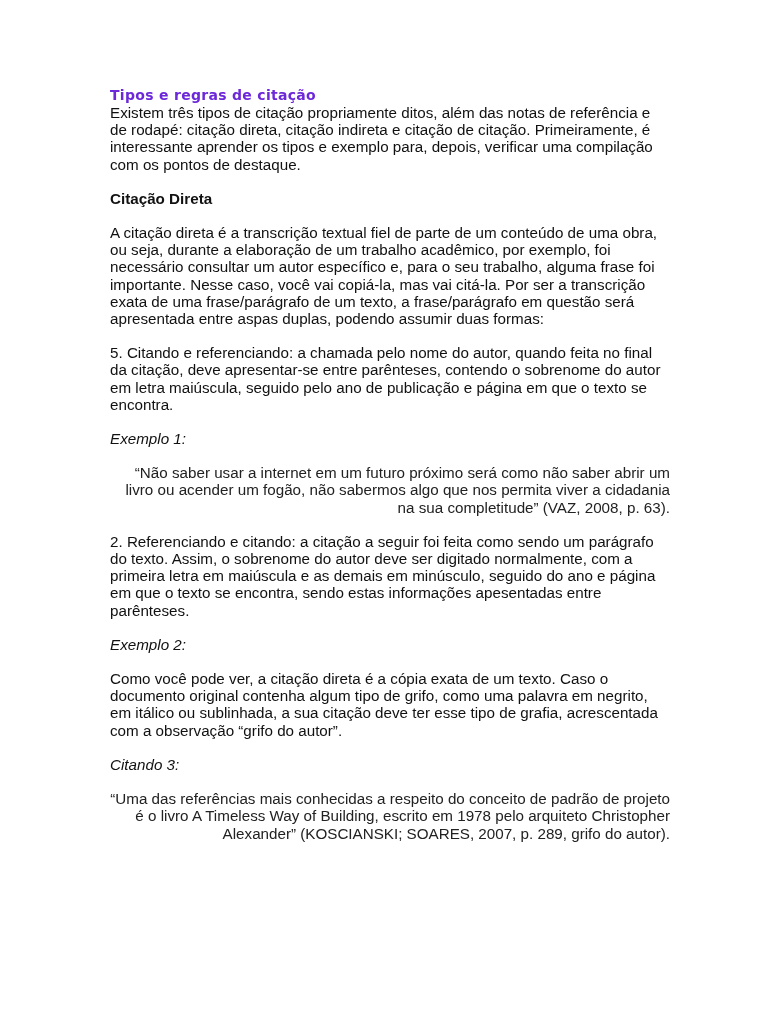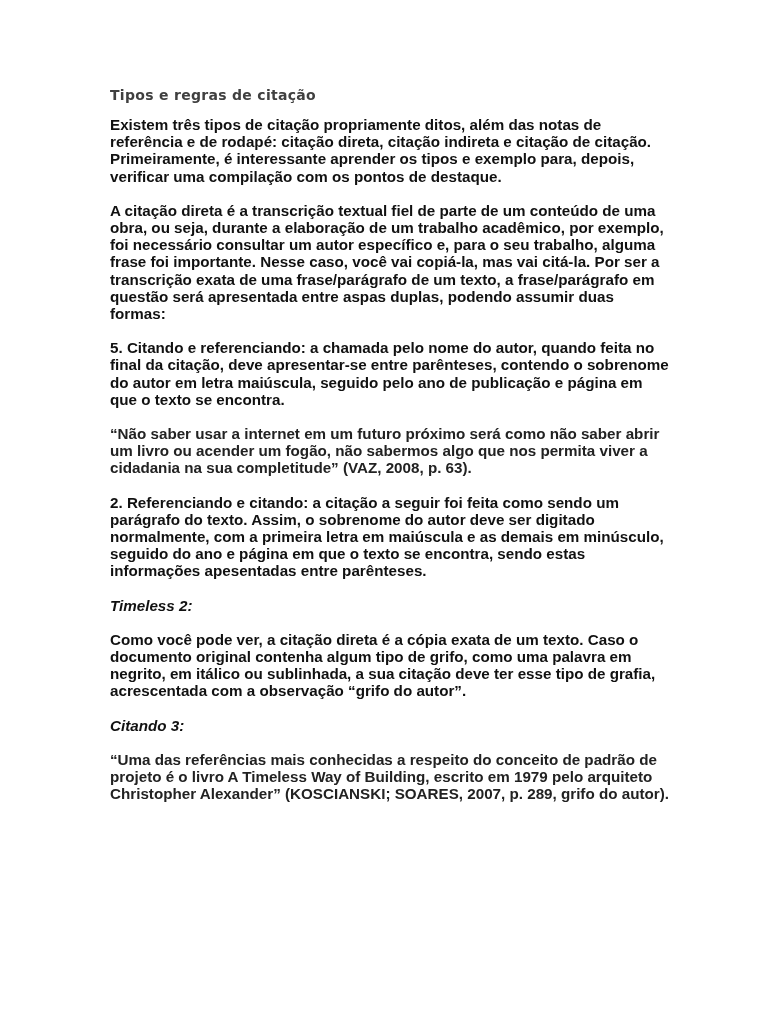--- a/index.html
+++ b/index.html
@@ -3,34 +3,36 @@
 <meta charset="utf-8">
 <style>
   html, body { margin: 0; padding: 0; background: #ffffff; }
   body { width: 768px; height: 1024px; position: relative; overflow: hidden; }
   .page {
     position: absolute; left: 110px; top: 86px; width: 560px;
     font-family: "Liberation Sans", sans-serif; font-size: 15.2px; line-height: 17.2px; color: #111111;
   }
   .title {
     font-family: "DejaVu Sans", sans-serif; font-weight: bold; font-size: 14px;
-    color: #404040; letter-spacing: 0.3px; margin: 0 0 12px 0; line-height: 18px;
+    color: #6d28d9; letter-spacing: 0.3px; margin: 0 0 0 0; line-height: 18px;
   }
-  p { margin: 0 0 17px 0; font-weight: bold; }
+  p { margin: 0 0 17px 0; }
   .heading { font-weight: bold; margin-bottom: 17px; }
   .example { font-style: italic; margin-bottom: 17px; }
-  .quote { color: #222; }
+  .quote { color: #222; text-align: right; }
 </style>
 </head>
 <body>
 
 <div class="page">
   <div class="title">Tipos e regras de citação</div>
   <p>Existem três tipos de citação propriamente ditos, além das notas de referência e de rodapé: citação direta, citação indireta e citação de citação. Primeiramente, é interessante aprender os tipos e exemplo para, depois, verificar uma compilação com os pontos de destaque.</p>
+  <p class="heading">Citação Direta</p>
   <p>A citação direta é a transcrição textual fiel de parte de um conteúdo de uma obra, ou seja, durante a elaboração de um trabalho acadêmico, por exemplo, foi necessário consultar um autor específico e, para o seu trabalho, alguma frase foi importante. Nesse caso, você vai copiá-la, mas vai citá-la. Por ser a transcrição exata de uma frase/parágrafo de um texto, a frase/parágrafo em questão será apresentada entre aspas duplas, podendo assumir duas formas:</p>
   <p>5. Citando e referenciando: a chamada pelo nome do autor, quando feita no final da citação, deve apresentar-se entre parênteses, contendo o sobrenome do autor em letra maiúscula, seguido pelo ano de publicação e página em que o texto se encontra.</p>
+  <p class="example">Exemplo 1:</p>
   <p class="quote">“Não saber usar a internet em um futuro próximo será como não saber abrir um livro ou acender um fogão, não sabermos algo que nos permita viver a cidadania na sua completitude” (VAZ, 2008, p. 63).</p>
   <p>2. Referenciando e citando: a citação a seguir foi feita como sendo um parágrafo do texto. Assim, o sobrenome do autor deve ser digitado normalmente, com a primeira letra em maiúscula e as demais em minúsculo, seguido do ano e página em que o texto se encontra, sendo estas informações apesentadas entre parênteses.</p>
-  <p class="example">Timeless 2:</p>
+  <p class="example">Exemplo 2:</p>
   <p>Como você pode ver, a citação direta é a cópia exata de um texto. Caso o documento original contenha algum tipo de grifo, como uma palavra em negrito, em itálico ou sublinhada, a sua citação deve ter esse tipo de grafia, acrescentada com a observação “grifo do autor”.</p>
   <p class="example">Citando 3:</p>
-  <p class="quote">“Uma das referências mais conhecidas a respeito do conceito de padrão de projeto é o livro A Timeless Way of Building, escrito em 1979 pelo arquiteto Christopher Alexander” (KOSCIANSKI; SOARES, 2007, p. 289, grifo do autor).</p>
+  <p class="quote">“Uma das referências mais conhecidas a respeito do conceito de padrão de projeto é o livro A Timeless Way of Building, escrito em 1978 pelo arquiteto Christopher Alexander” (KOSCIANSKI; SOARES, 2007, p. 289, grifo do autor).</p>
 </div>
 
 </body></html>

